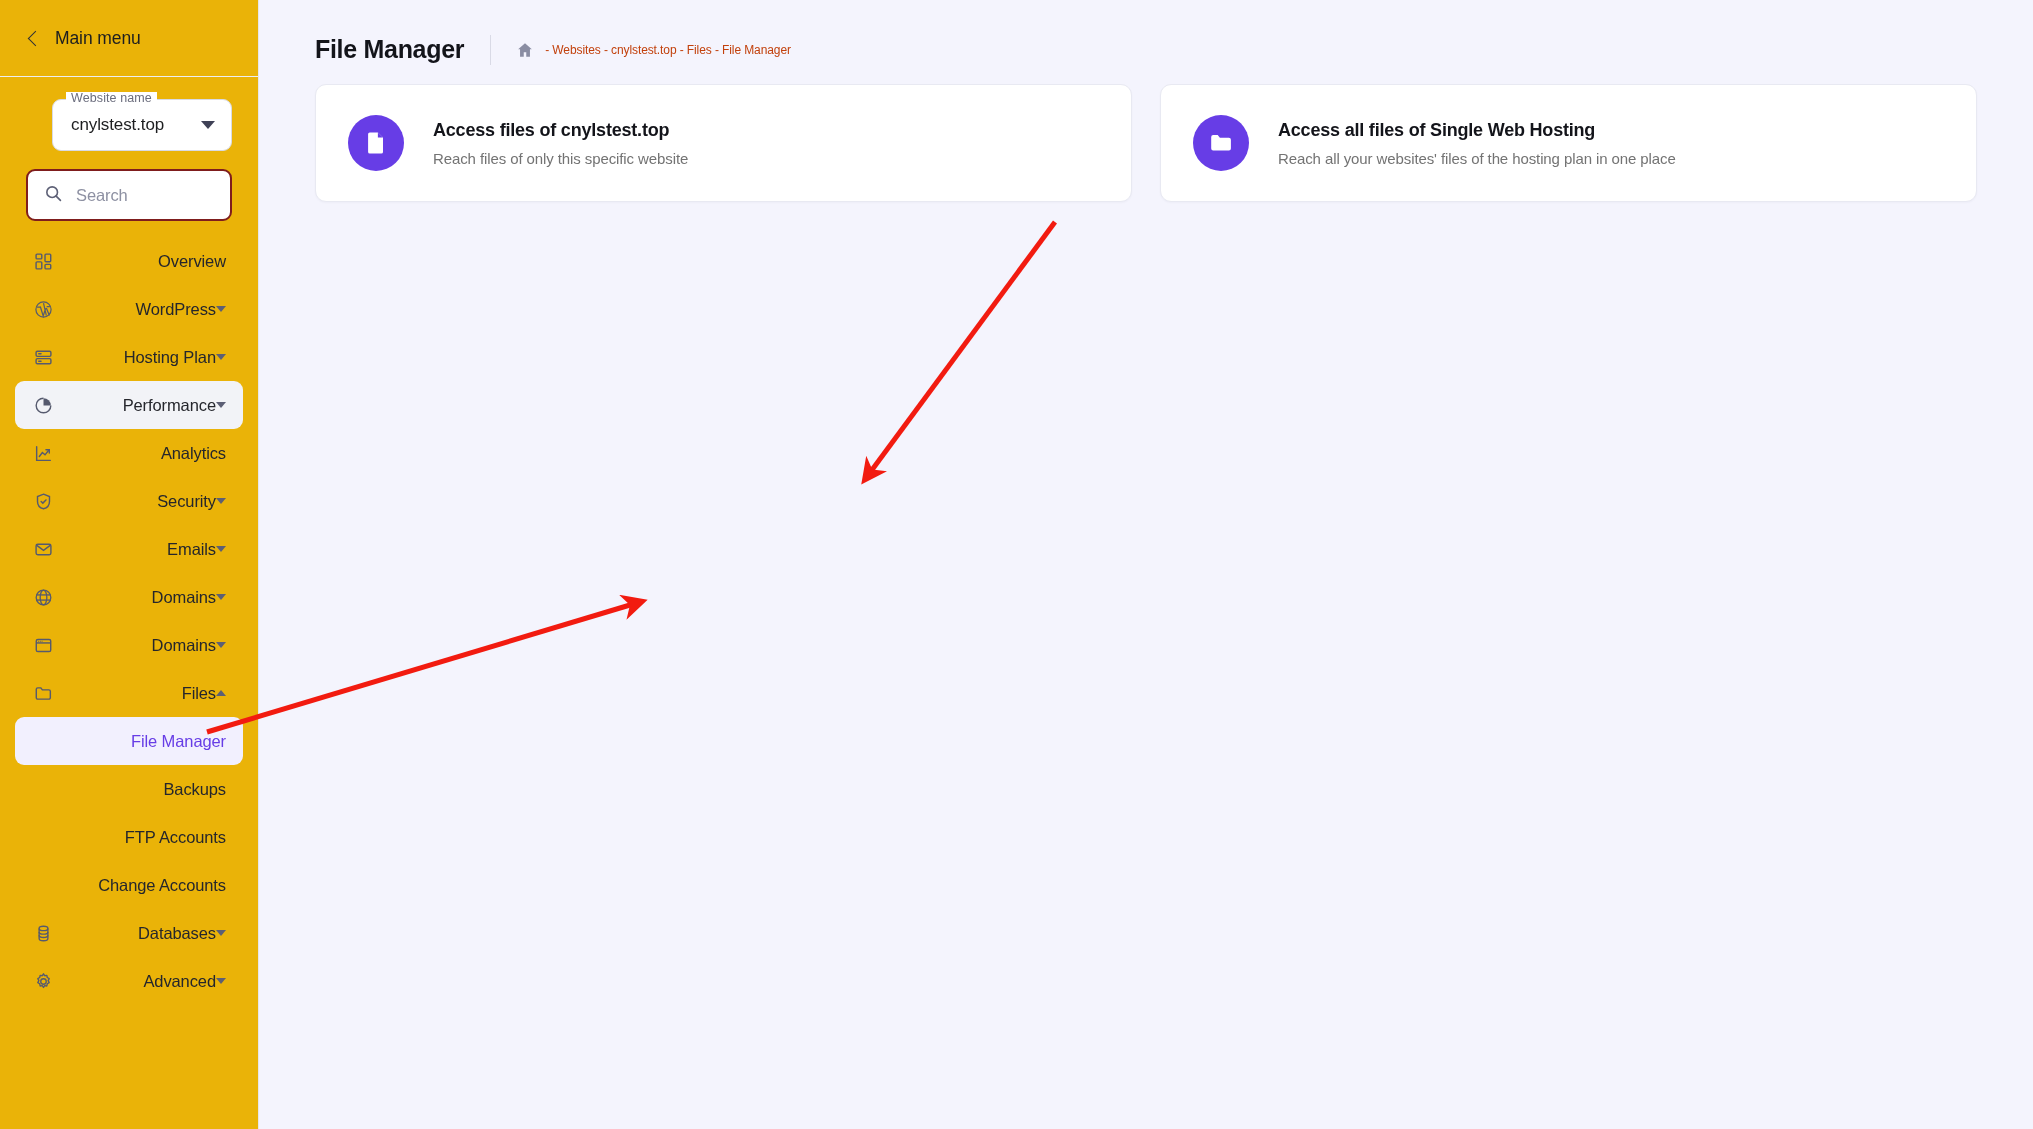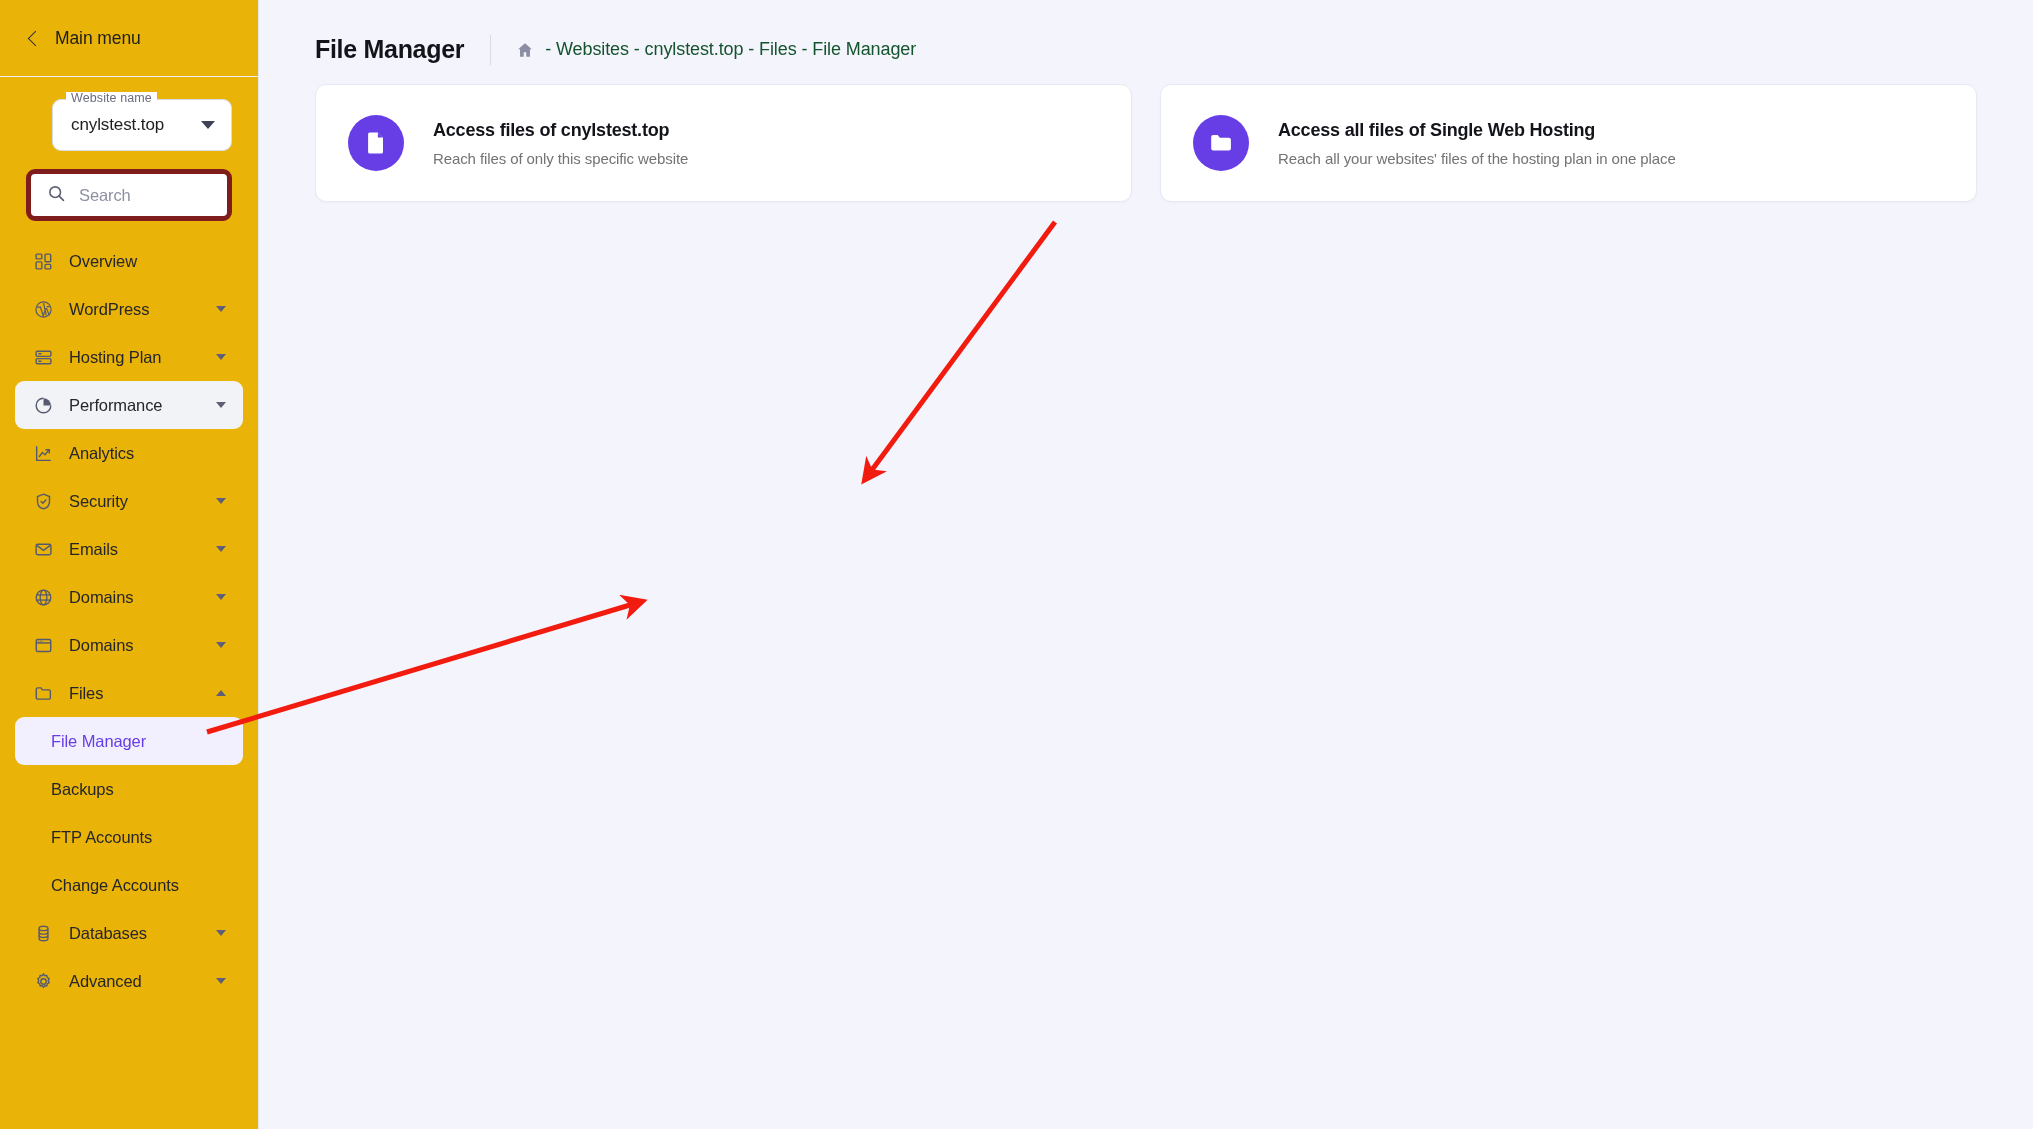--- a/index.html
+++ b/index.html
@@ -117,21 +117,21 @@
     border-top: 6.5px solid #5c5f75;
   }
   .caret-sm.up {
     border-top: none;
     border-bottom: 6.5px solid #5c5f75;
   }
 
   .search-box {
     margin-top: 18px;
     height: 52px;
-    border: 5px solid #7f1d1d;
+    border: 2px solid #7f1d1d;
     border-radius: 9px;
     display: flex;
     align-items: center;
     gap: 13px;
     padding: 0 16px;
     cursor: text;
     background: #fff;
   }
 
   .search-placeholder {
@@ -145,22 +145,22 @@
     padding: 0 15px;
   }
 
   .nav-item {
     height: 48px;
     display: flex;
     align-items: center;
     padding: 0 17px 0 18px;
     border-radius: 9px;
     cursor: pointer;
-    gap: 15px;
     margin-bottom: 0px;
+    text-align: right;
   }
 
   .nav-item + .nav-item { margin-top: 0px; }
 
   .nav-item.hovered { background: #f2f3f7; }
   .nav-item.active-sub { background: #f2f0fe; }
 
   .nav-icon {
     width: 21px;
     height: 21px;
@@ -224,22 +224,22 @@
 
   .home-icon {
     width: 19px;
     height: 19px;
     color: #8a8da3;
     display: flex;
     align-items: center;
   }
 
   .breadcrumb-text {
-    font-size: 18px;
-    color: #14532d;
+    font-size: 12px;
+    color: #c2410c;
     letter-spacing: -0.1px;
   }
 
   .cards-row {
     display: flex;
     gap: 28px;
     padding: 12px 56px 0 56px;
   }
 
   .card {

